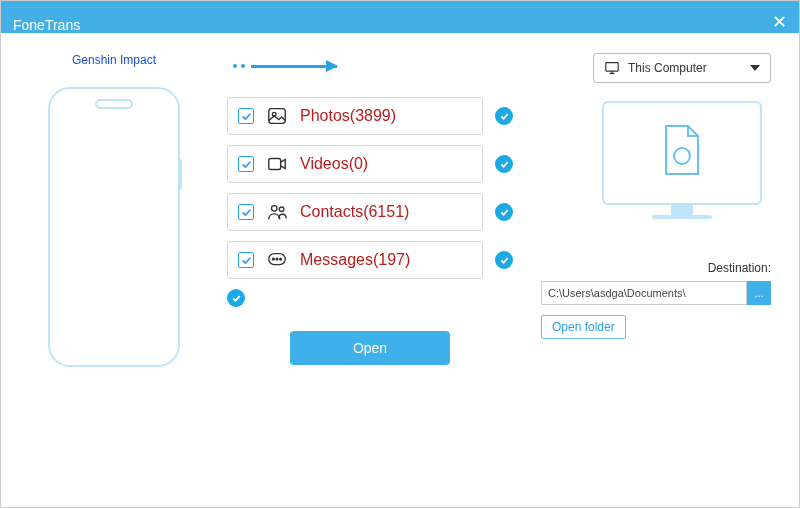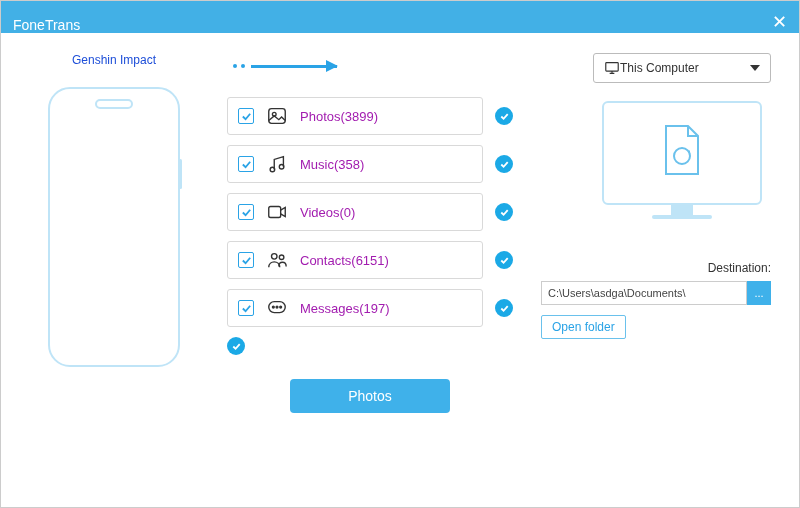--- a/index.html
+++ b/index.html
@@ -18,28 +18,28 @@
   .dots { display: flex; gap: 4px; margin-right: 6px; }
   .dot { width: 4px; height: 4px; background: #2aa3e6; border-radius: 50%; }
   .arrow-line { width: 86px; height: 3px; background: #2aa3e6; position: relative; }
   .arrow-line::after { content: ""; position: absolute; right: -1px; top: -5px; border-left: 12px solid #2aa3e6; border-top: 6.5px solid transparent; border-bottom: 6.5px solid transparent; }
   .cat-row { display: flex; align-items: center; gap: 12px; margin-bottom: 10px; }
   .cat-box { flex: 1; height: 38px; border: 1px solid #d9d9d9; border-radius: 3px; display: flex; align-items: center; padding: 0 10px; gap: 12px; }
   .chk { width: 16px; height: 16px; border: 1.5px solid #2aa3e6; border-radius: 2px; display: flex; align-items: center; justify-content: center; }
   .chk svg { width: 11px; height: 11px; }
   .caticon { width: 22px; height: 22px; display: flex; align-items: center; justify-content: center; }
   .caticon svg { width: 22px; height: 22px; stroke: #333; stroke-width: 1.5; fill: none; }
-  .cat-label { font-size: 13px; color: #a21caf; }
+  .cat-label { font-size: 16px; color: #b91c1c; }
   .check-circle { width: 18px; height: 18px; border-radius: 50%; background: #1ba9e6; display: flex; align-items: center; justify-content: center; flex-shrink: 0; }
   .check-circle svg { width: 11px; height: 11px; }
   .summary { margin-top: 4px; font-size: 12px; color: #666; line-height: 1.5; }
   .start-btn { margin-top: 14px; align-self: center; width: 160px; height: 34px; background: #3fb1ea; color: #fff; border: none; border-radius: 4px; font-size: 14px; cursor: pointer; }
   .col-right { width: 230px; display: flex; flex-direction: column; }
   .target-dd { height: 30px; border: 1px solid #bbb; border-radius: 3px; display: flex; align-items: center; padding: 0 10px; gap: 8px; cursor: pointer; width: 178px; margin-left: auto; margin-bottom: 18px; justify-content: space-between; }
-  .target-dd-left { display: flex; align-items: flex-start; }
+  .target-dd-left { display: flex; align-items: flex-start; gap: 8px; }
   .target-dd svg.mon { width: 16px; height: 14px; stroke: #333; fill: none; stroke-width: 1.5; }
   .target-dd .label { font-size: 12px; color: #333; }
   .caret { border-left: 5px solid transparent; border-right: 5px solid transparent; border-top: 6px solid #333; }
   .monitor-illus { width: 178px; height: 130px; margin-left: auto; display: flex; flex-direction: column; align-items: center; }
   .monitor-frame { width: 160px; height: 104px; border: 2px solid #bfe4f7; border-radius: 6px; display: flex; align-items: center; justify-content: center; }
   .monitor-stand { width: 22px; height: 10px; background: #bfe4f7; }
   .monitor-base { width: 60px; height: 4px; background: #bfe4f7; border-radius: 2px; }
   .file-icon svg { width: 44px; height: 54px; }
   .dest-section { margin-top: 30px; }
   .dest-label { font-size: 12px; color: #333; margin-bottom: 6px; text-align: right; }
@@ -93,42 +93,20 @@
             </div>
           <span class="cat-label">Photos(3899)</span>
         </div>
         <div class="check-circle">
             <svg viewBox="0 0 12 12">
               <path d="M2.5 6 L5 8.5 L9.5 3.5" stroke="#fff" stroke-width="2" fill="none"></path>
             </svg>
           </div>
       </div>
 
-      <div class="cat-row">
-        <div class="cat-box">
-          <div class="chk">
-              <svg viewBox="0 0 12 12">
-                <path d="M2 6 L5 9 L10 3" stroke="#2aa3e6" stroke-width="2" fill="none"></path>
-              </svg>
-            </div>
-          <div class="caticon">
-              <svg viewBox="0 0 24 24">
-                <path d="M9 18 V7 L19 4 V15"></path>
-                <circle cx="7" cy="18" r="2.5"></circle>
-                <circle cx="17" cy="15" r="2.5"></circle>
-              </svg>
-            </div>
-          <span class="cat-label">Music(358)</span>
-        </div>
-        <div class="check-circle">
-            <svg viewBox="0 0 12 12">
-              <path d="M2.5 6 L5 8.5 L9.5 3.5" stroke="#fff" stroke-width="2" fill="none"></path>
-            </svg>
-          </div>
-      </div>
 
       <div class="cat-row">
         <div class="cat-box">
           <div class="chk">
               <svg viewBox="0 0 12 12">
                 <path d="M2 6 L5 9 L10 3" stroke="#2aa3e6" stroke-width="2" fill="none"></path>
               </svg>
             </div>
           <div class="caticon">
               <svg viewBox="0 0 24 24">
@@ -195,21 +173,21 @@
 
       <div class="cat-row">
         <div class="check-circle">
             <svg viewBox="0 0 12 12">
               <path d="M2.5 6 L5 8.5 L9.5 3.5" stroke="#fff" stroke-width="2" fill="none"></path>
             </svg>
           </div>
       </div>
 
 
-      <button class="start-btn">Photos</button>
+      <button class="start-btn">Open</button>
     </div>
 
     <div class="col-right">
       <div class="target-dd">
         <div class="target-dd-left">
           <svg class="mon" viewBox="0 0 20 18">
               <rect x="2" y="2" width="16" height="11" rx="1"></rect>
               <path d="M7 16 H13 M10 13 V16"></path>
             </svg>
           <span class="label">This Computer</span>

